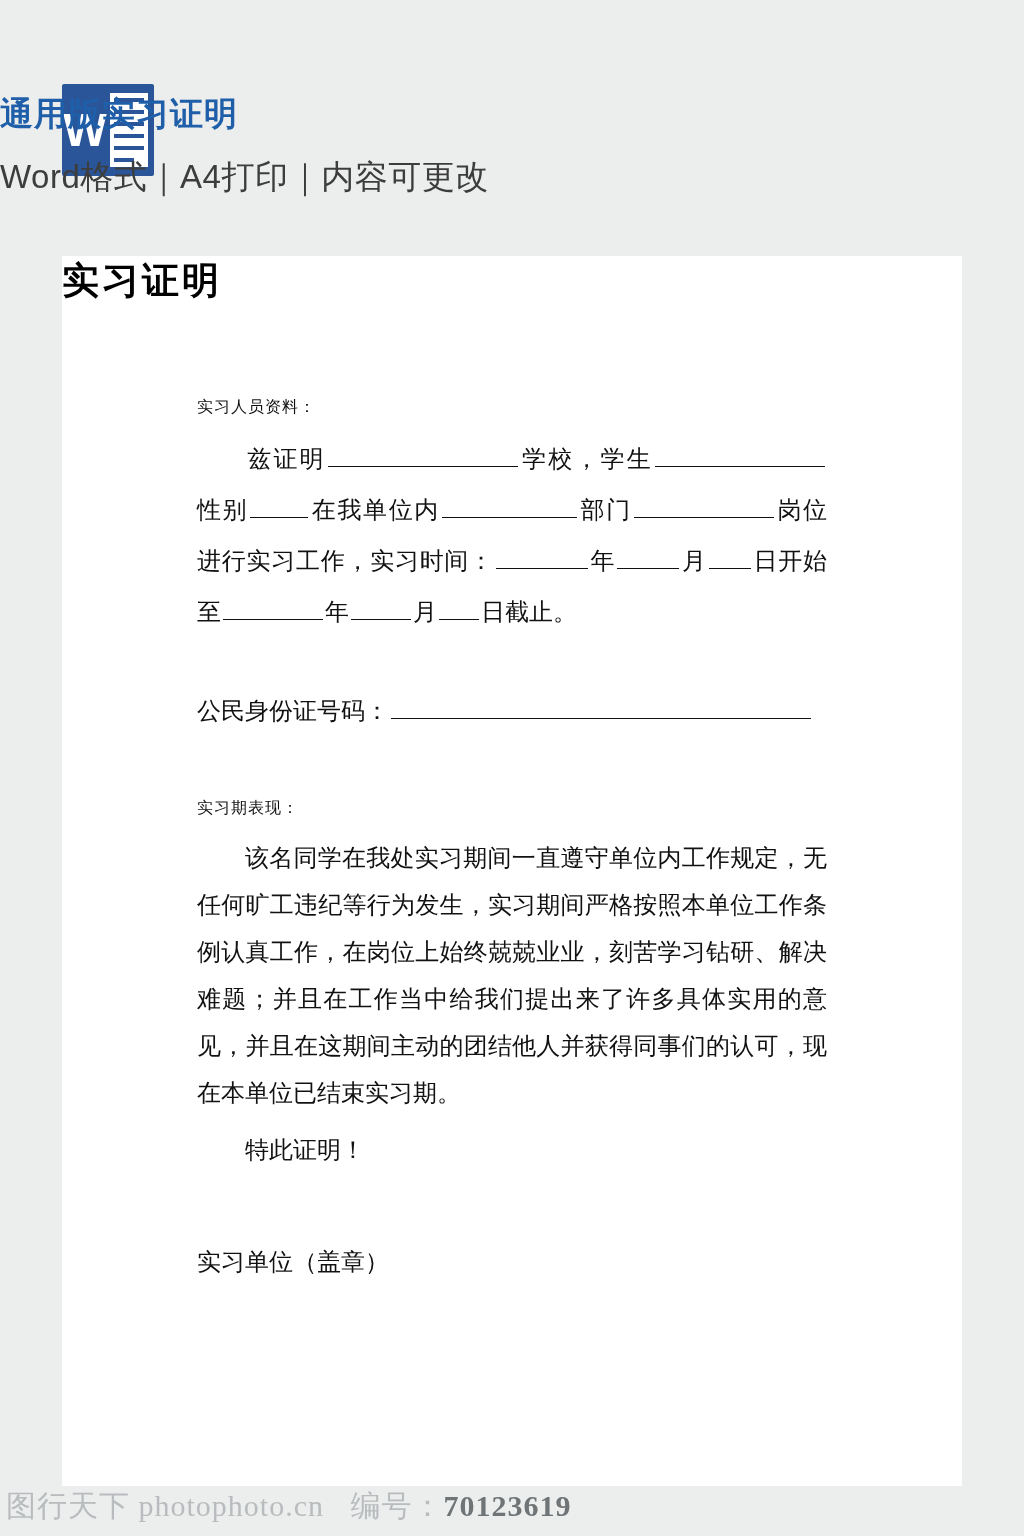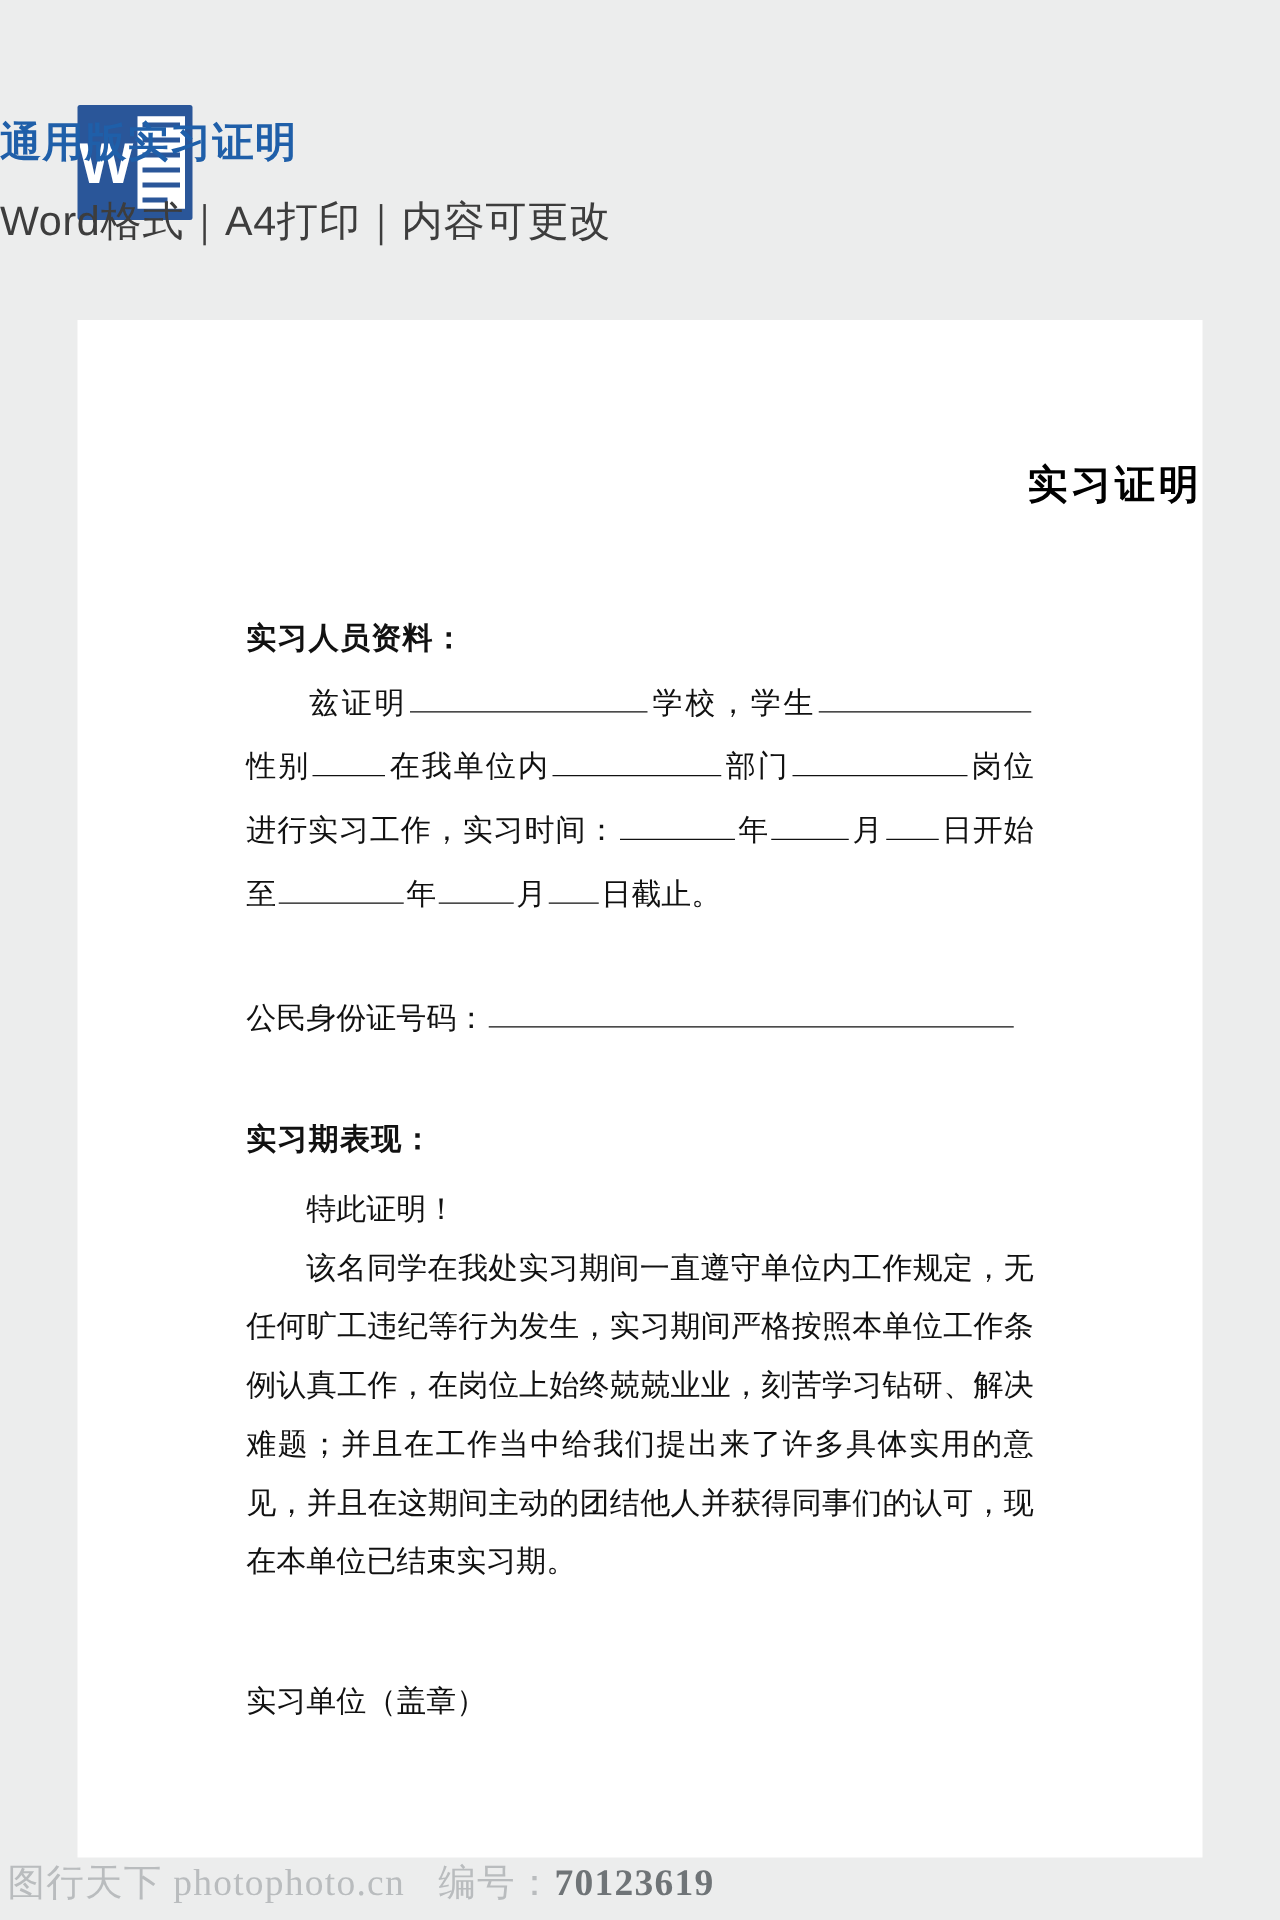--- a/index.html
+++ b/index.html
@@ -86,40 +86,39 @@
     left: 62px;
     top: 256px;
     width: 900px;
     height: 1230px;
     background: #ffffff;
     box-sizing: border-box;
     font-family: "Liberation Serif", "DejaVu Serif", serif;
   }
 
   .doc-title {
-    text-align: right;
-    font-size: 32px;
+    text-align: left;
+    font-size: 37px;
     font-weight: bold;
     color: #000;
-    margin-top: 110px;
     letter-spacing: 3px;
     font-family: "Liberation Serif", serif;
   }
 
   .body-area {
     padding: 0 135px 0 135px;
     margin-top: 78px;
     color: #111;
     font-size: 24px;
     line-height: 46px;
   }
 
   .section-head {
-    font-weight: bold;
-    font-size: 24px;
+    font-weight: normal;
+    font-size: 16px;
     margin-bottom: 4px;
     letter-spacing: 1px;
   }
 
   .para {
     text-align: justify;
     line-height: 51px;
   }
 
   .blank {
@@ -216,23 +215,23 @@
     <div class="gap-md"></div>
 
     <div class="para">
       <span>公民身份证号码：</span><span class="blank b-id"></span>
     </div>
 
     <div class="gap-md"></div>
 
     <div class="section-head">实习期表现：</div>
 
+    <div class="perf-para">该名同学在我处实习期间一直遵守单位内工作规定，无任何旷工违纪等行为发生，实习期间严格按照本单位工作条例认真工作，在岗位上始终兢兢业业，刻苦学习钻研、解决难题；并且在工作当中给我们提出来了许多具体实用的意见，并且在这期间主动的团结他人并获得同事们的认可，现在本单位已结束实习期。</div>
+
     <div class="perf-para" style="margin-top:10px;">特此证明！</div>
-
-    <div class="perf-para">该名同学在我处实习期间一直遵守单位内工作规定，无任何旷工违纪等行为发生，实习期间严格按照本单位工作条例认真工作，在岗位上始终兢兢业业，刻苦学习钻研、解决难题；并且在工作当中给我们提出来了许多具体实用的意见，并且在这期间主动的团结他人并获得同事们的认可，现在本单位已结束实习期。</div>
 
     <div class="sign-area">
       <div>实习单位（盖章）</div>
     </div>
 
   </div>
 </div>
 
 <div class="footer">
   <span>图行天下 photophoto.cn</span>

